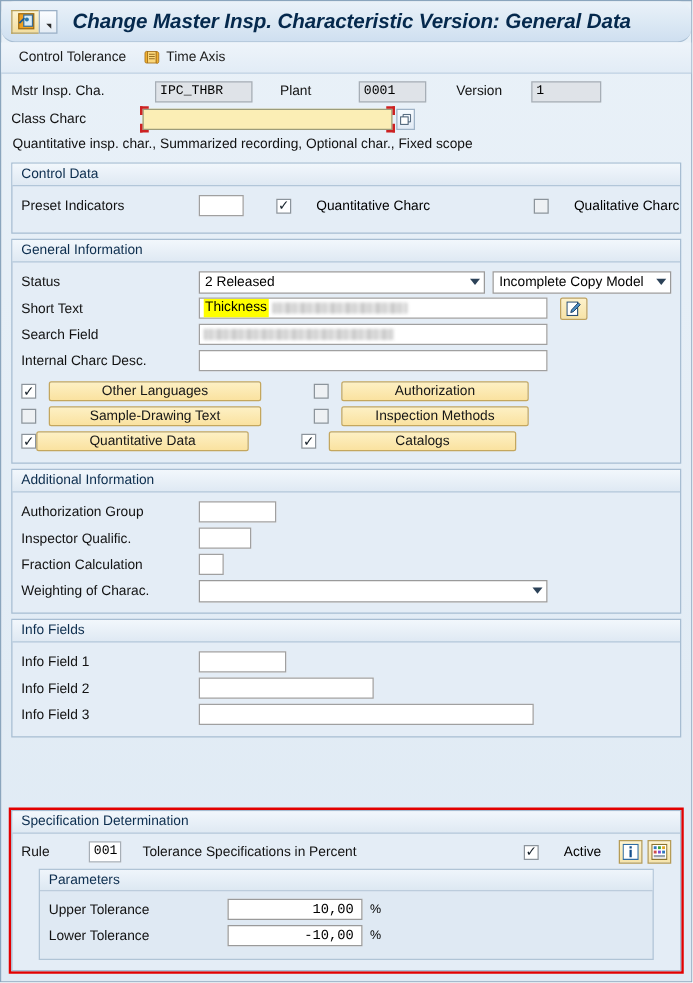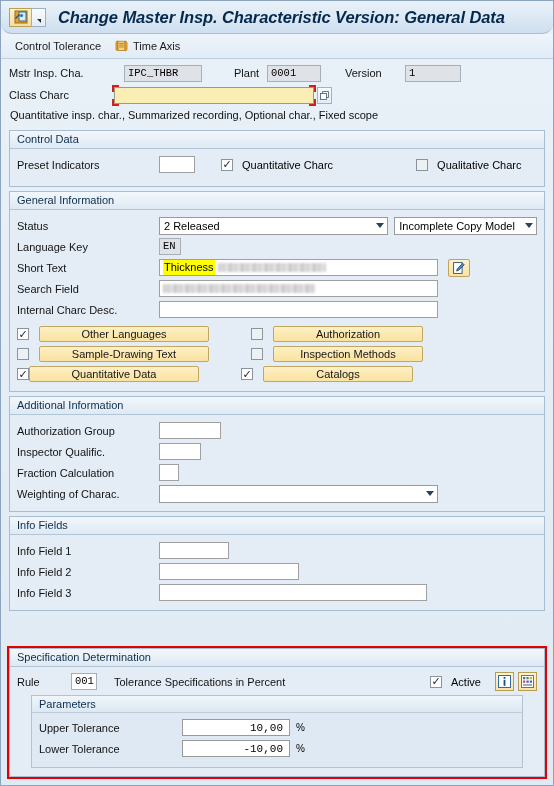--- a/index.html
+++ b/index.html
@@ -197,21 +197,21 @@
     cursor: pointer;
     flex: 0 0 12px;
   }
   .cb.off { background: #eef1f4; }
   .cb .tick {
     font-size: 11px;
     line-height: 11px;
     color: #16212b;
     font-family: "DejaVu Sans", sans-serif;
   }
-  .cb-lab { font-size: 11px; margin-left: 9px; white-space: nowrap; text-align: right; }
+  .cb-lab { font-size: 11px; margin-left: 20px; white-space: nowrap; text-align: right; }
 
   
   .sel {
     box-sizing: border-box;
     height: 18px;
     background: #ffffff;
     border: 1px solid #9a9a9a;
     display: flex;
     align-items: center;
     font-size: 11px;
@@ -356,21 +356,21 @@
         </svg>
       </span>
       <span>Time Axis</span>
     </div>
   </div>
 
   <div class="headerarea">
     <div class="hrow">
       <span class="lbl" style="width:115px">Mstr Insp. Cha.</span>
       <span class="fld ro" style="width:78px">IPC_THBR</span>
-      <span class="lbl" style="width:65px; padding-left:32px; box-sizing:border-box">Plant</span>
+      <span class="lbl" style="width:85px; padding-left:22px; box-sizing:border-box">Plant</span>
       <span class="fld ro" style="width:54px">0001</span>
       <span class="lbl" style="width:84px; padding-left:24px; box-sizing:border-box">Version</span>
       <span class="fld ro" style="width:56px">1</span>
     </div>
     <div class="hrow">
       <span class="lbl" style="width:105px">Class Charc</span>
       <span class="req-wrap">
         <input class="fld required" style="width: 200px;" value="">
         <span class="corner c-tl"></span>
         <span class="corner c-tr"></span>
@@ -420,24 +420,20 @@
             </span>
         </span>
         <span class="sel" style="width:148px;margin-left:6px">
           <span class="v">Incomplete Copy Model</span>
           <span class="arrow">
               <span class="arrow-gl"></span>
             </span>
         </span>
       </div>
 
-      <div class="grow">
-        <span class="glabel">Language Key</span>
-        <span class="fld ro" style="width:22px">EN</span>
-      </div>
 
       <div class="grow">
         <span class="glabel">Short Text</span>
         <span class="fld" style="width:279px;display:flex;align-items:center;overflow:hidden">
           <span class="hl-yellow">Thickness</span>
           <span class="blur" style="width:108px;margin-left:3px"></span>
         </span>
         <span class="edit-btn" style="margin-left:10px">
           <svg width="12" height="12" viewBox="0 0 12 12">
             <rect x="0.6" y="0.6" width="8.5" height="10.8" fill="#ffffff" stroke="#2a4f74" stroke-width="0.9"></rect>

